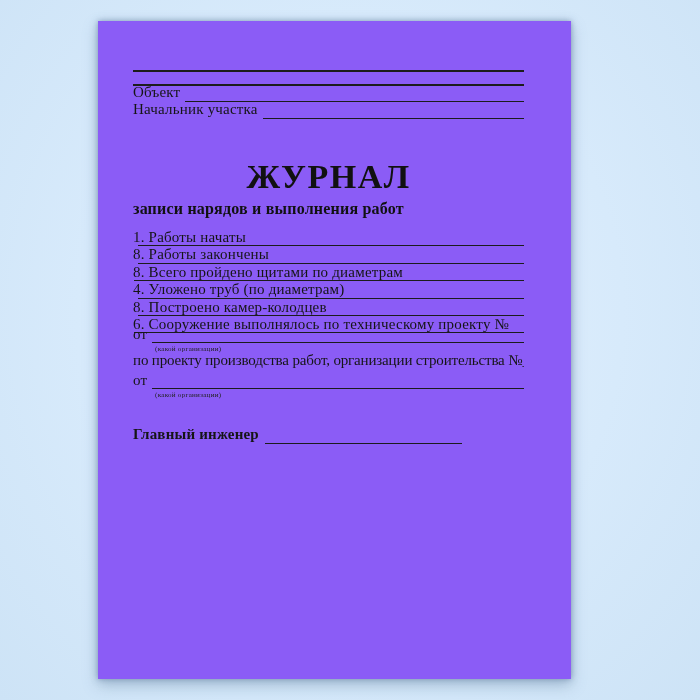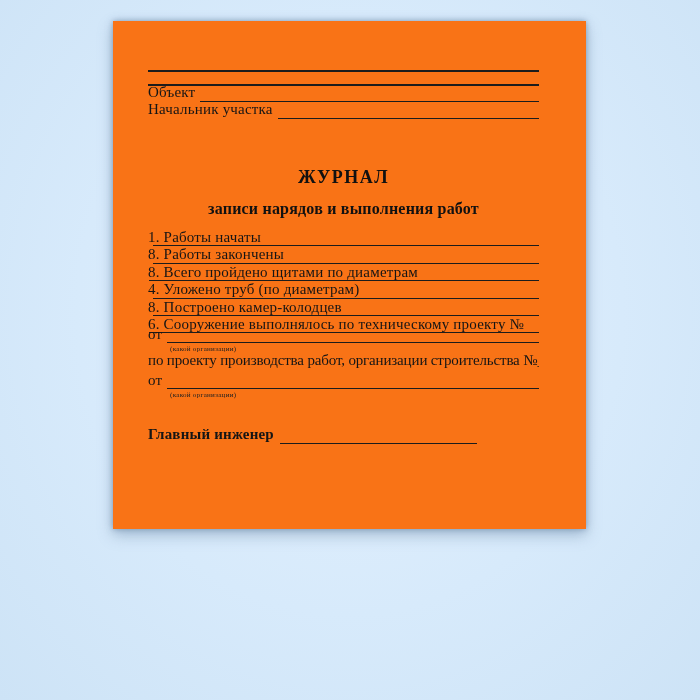--- a/index.html
+++ b/index.html
@@ -8,25 +8,25 @@
   }
   body {
     width: 700px;
     height: 700px;
     overflow: hidden;
     background: radial-gradient(ellipse at 50% 45%, #e4f1fd 0%, #d7eafb 55%, #cde3f6 100%);
     font-family: "Liberation Serif", "DejaVu Serif", serif;
   }
   .paper {
     position: absolute;
-    left: 113px;
+    left: 98px;
     top: 21px;
     width: 473px;
-    height: 508px;
-    background: #f97316;
+    height: 658px;
+    background: #8b5cf6;
     box-shadow: 0 0 6px rgba(104,132,164,0.75), 0 6px 14px rgba(104,132,164,0.45);
   }
   .paper * { box-sizing: border-box; }
 
   .rule {
     position: absolute;
     left: 35px;
     right: 47px;
     height: 0;
     border-top: 2px solid #1c1c1c;
@@ -59,32 +59,32 @@
 
   .object-row { top: 63px; }
   .chief-site-row { top: 80px; }
 
   .doc-title {
     position: absolute;
     left: 35px;
     right: 47px;
     top: 143px;
     text-align: center;
-    font-size: 18px;
+    font-size: 34px;
     line-height: 26px;
     font-weight: bold;
     letter-spacing: 1.5px;
     color: #111;
   }
   .doc-subtitle {
     position: absolute;
     left: 35px;
     right: 47px;
     top: 180px;
-    text-align: center;
+    text-align: left;
     font-size: 16px;
     line-height: 16px;
     font-weight: bold;
     letter-spacing: 0.2px;
     color: #111;
   }
 
   .list { position: absolute; left: 35px; right: 47px; top: 208px; }
   .list .frow {
     position: static;

